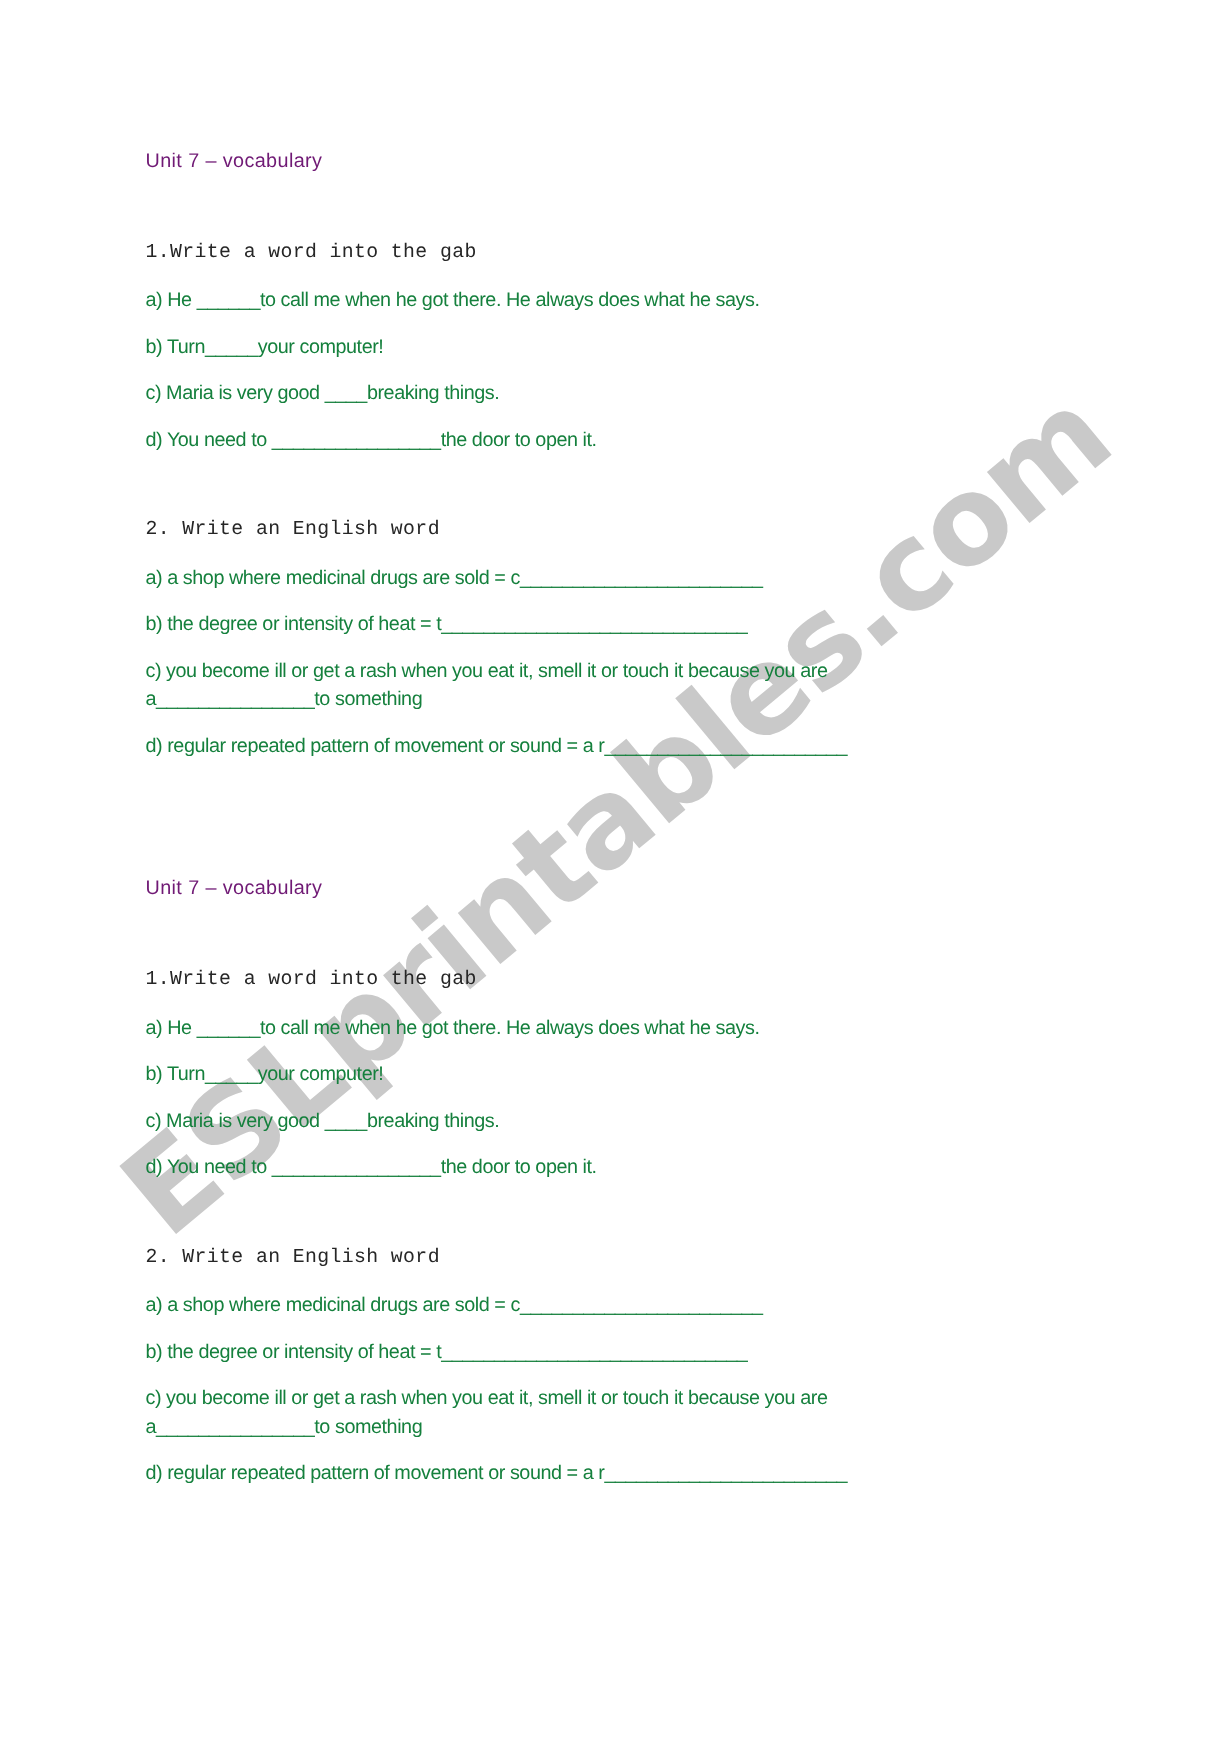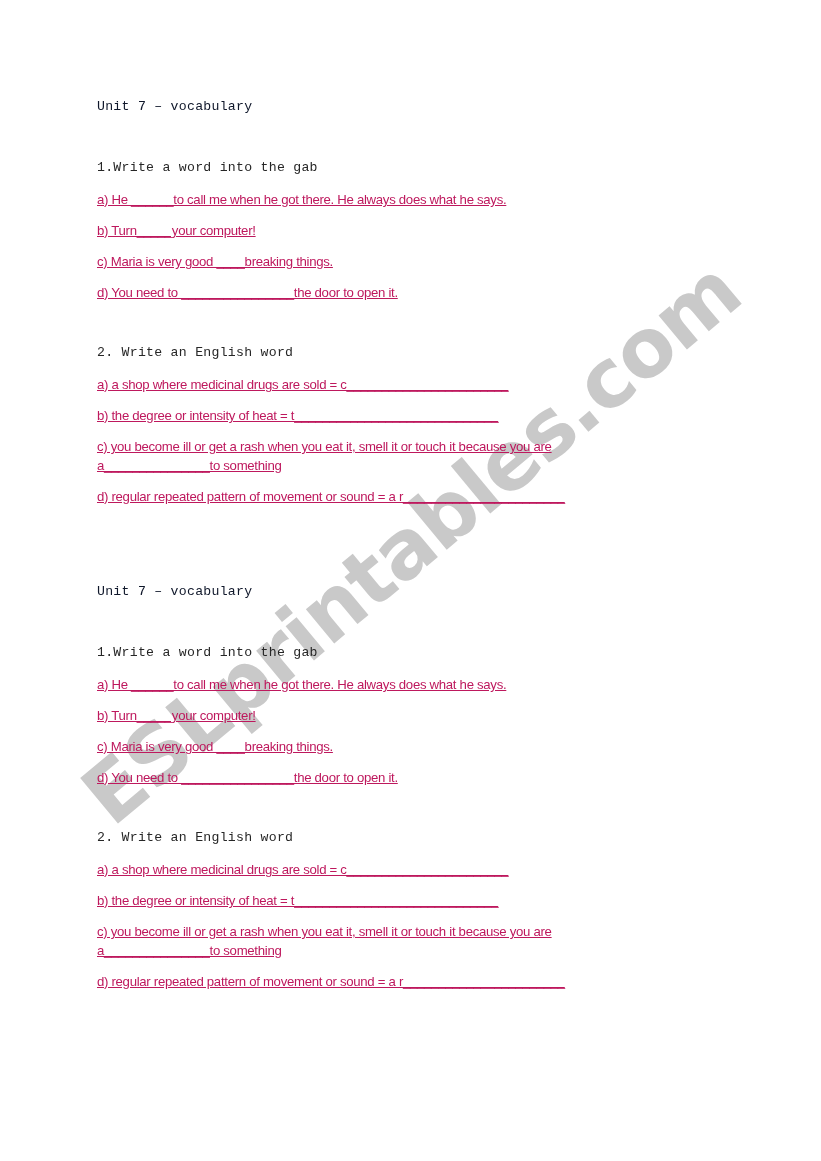--- a/index.html
+++ b/index.html
@@ -44,39 +44,37 @@
     z-index: 2;
     color: #262626;
   }
   #copy-1 { top: 98px; }
   #copy-2 { top: 583px; }
 
   .ws-title {
     font-size: 13.2px;
     line-height: 18px;
     margin: 0 0 43px 0;
-    color: #0f172a;
+    color: #701a75;
     letter-spacing: 0.02em;
-    font-family: Liberation Mono, monospace;
   }
   .ex-heading {
     font-size: 13.2px;
     line-height: 18px;
     margin: 0 0 13px 0;
     color: #262626;
     letter-spacing: 0.02em;
     font-family: Liberation Mono, monospace;
   }
   .ws-item {
     font-size: 13.2px;
     line-height: 19px;
     margin: 0 0 12px 0;
-    color: #be185d;
+    color: #15803d;
     letter-spacing: 0.01em;
-    text-decoration: underline;
   }
   .ws-item.wrap {
     max-width: 530px;
   }
   .ex-block-1 { margin-bottom: 42px; }
   .ex-block-2 { margin-bottom: 0; }
   .blank { letter-spacing: -0.3px; }
 </style>
 </head>
 <body>

